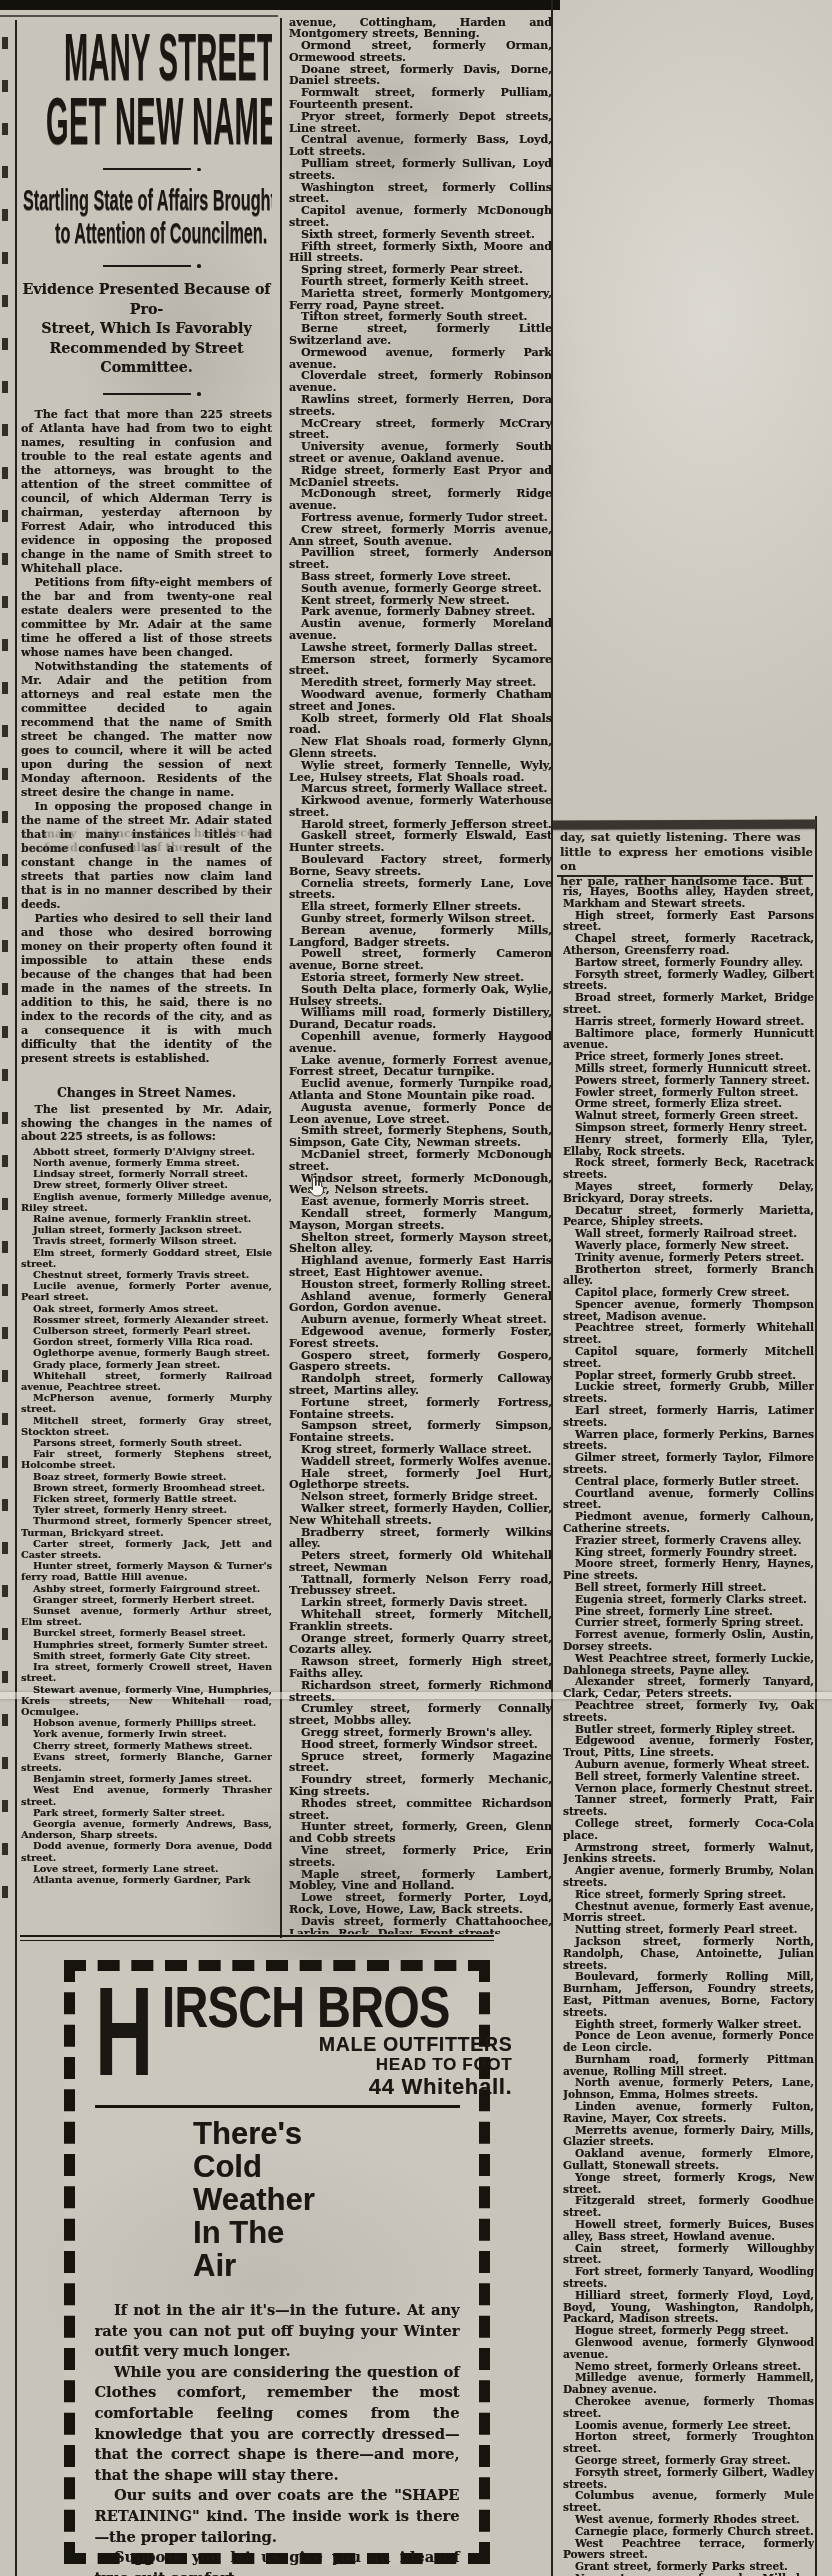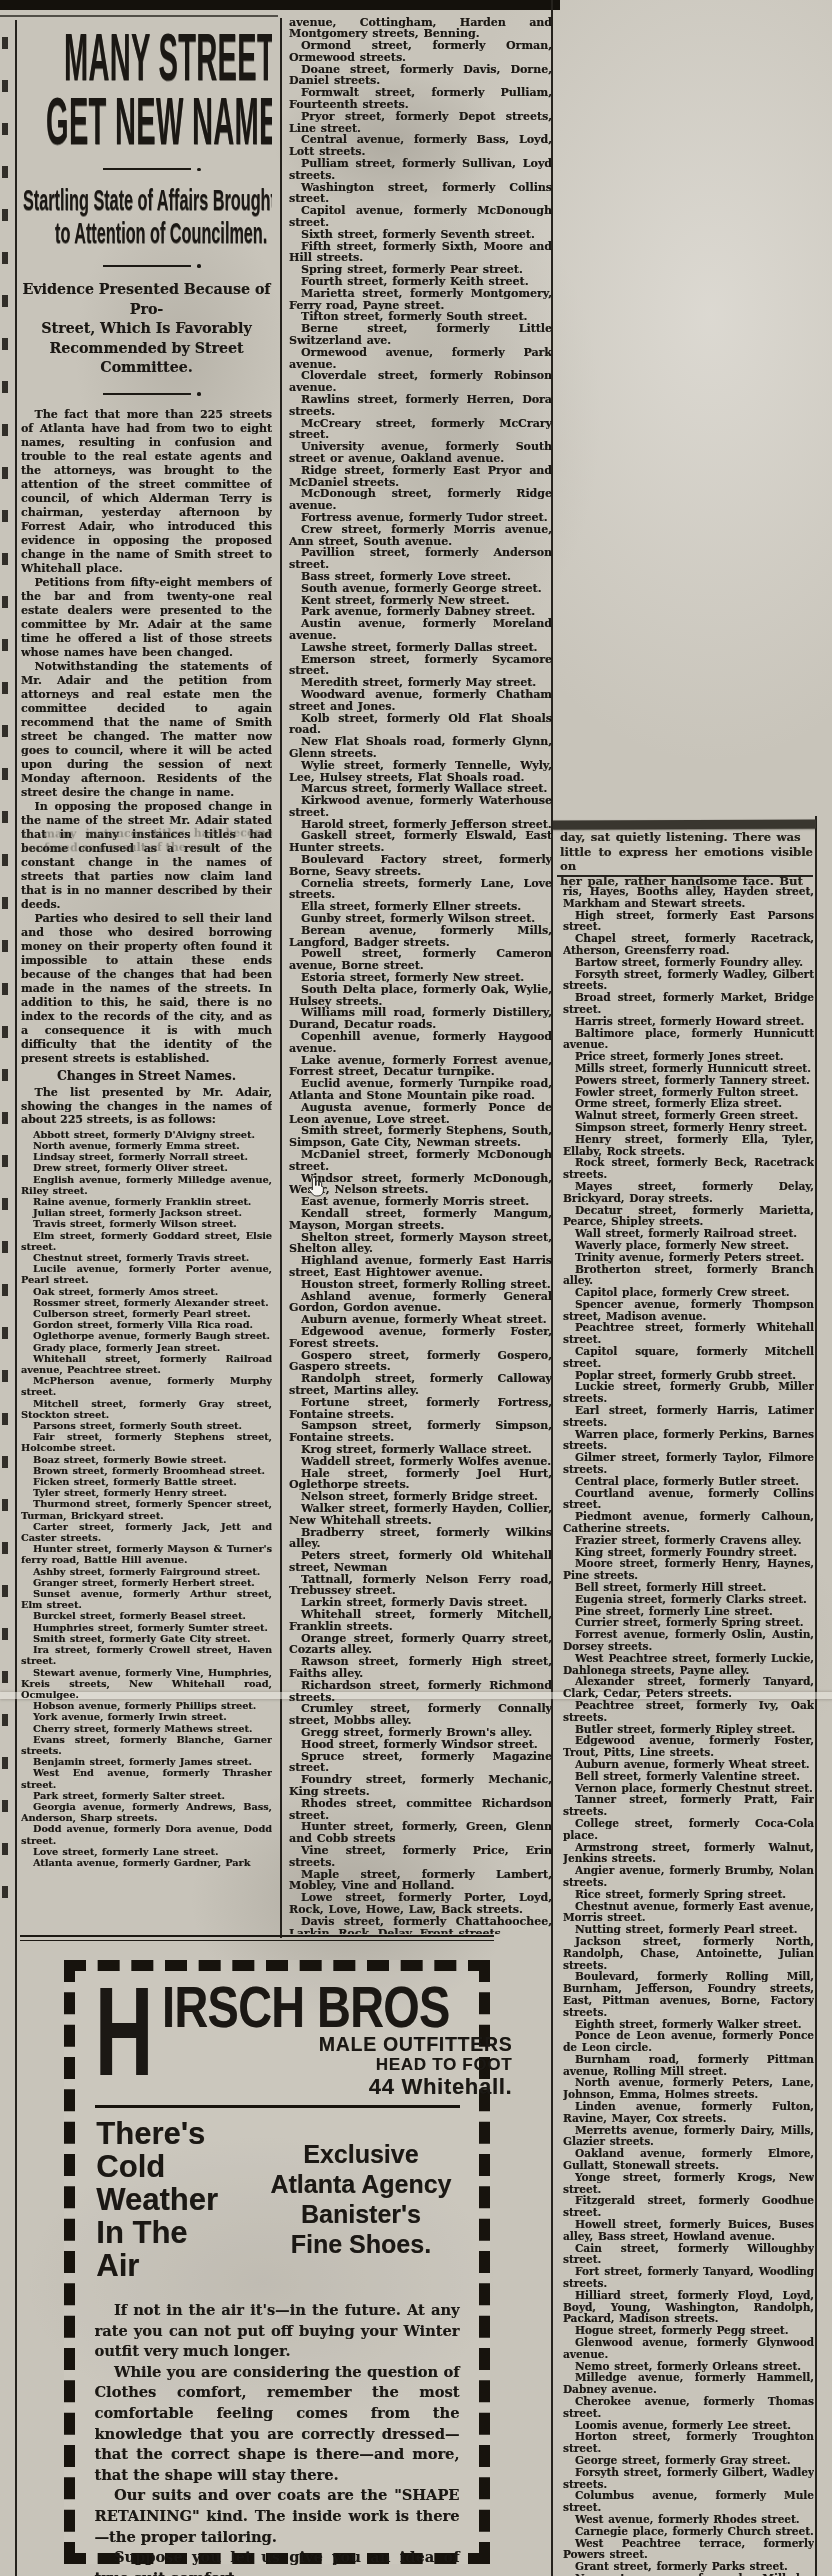--- a/index.html
+++ b/index.html
@@ -47,21 +47,21 @@
   .hl2 { margin-left:25.4px; }
   .sdiv { width:88px; height:1.9px; background:#1c1914; margin:15px auto 13.5px auto; position:relative; }
   .sdiv::after { content:""; position:absolute; right:-10.5px; top:-0.7px; width:3.7px; height:3.7px; background:#1c1914; border-radius:50%; }
   .subhead-line { font-family:"Liberation Sans","DejaVu Sans",sans-serif; font-weight:700;
     font-size:28px; line-height:33px; white-space:nowrap; transform:scale(0.58,1.05); transform-origin:0 50%; }
   .sh1 { margin-left:1.5px; }
   .sh2 { margin-left:34px; }
   .deck { text-align:center; font-weight:700; font-size:14.2px; line-height:19.5px; margin-top:1.5px; }
   .body-paras { font-size:11px; line-height:14px; font-weight:700; word-spacing:1.1px; margin-top:1px; }
   .para { text-indent:13.5px; text-align:justify; }
-  .section-heading { text-align:center; font-weight:700; font-size:12.3px; margin:2px 0 3px 0; text-indent:0; }
+  .section-heading { text-align:center; font-weight:700; font-size:12.3px; margin:19px 0 3px 0; text-indent:0; }
   .list-intro { font-size:11px; line-height:13.5px; font-weight:700; text-indent:13.5px; text-align:justify; }
   .entries { margin-top:2.2px; }
   .col1 .entries { font-size:9.7px; line-height:11.2px; font-weight:700; word-spacing:0.9px; }
   .entry { text-indent:12px; text-align:justify; }
   .lead-cont { text-indent:0; text-align:justify; }
 
   .ghost {
     position:absolute; left:22.4px; top:827px; width:251px; font-size:11px; line-height:14px;
     font-weight:700; color:rgba(70,66,58,.42); text-align:justify; transform:rotate(-0.3deg);
     filter:blur(0.2px); pointer-events:none;
@@ -188,21 +188,21 @@
   </div>
 
   <div class="ghost">in many instances titles had become confused as a result of the con-</div>
 
   <div class="col col2 ink">
     <p class="lead-cont">avenue, Cottingham, Harden and Montgomery streets, Benning.</p>
     <div>
 
     <p class="entry">Ormond street, formerly Orman, Ormewood streets.</p>
         <p class="entry">Doane street, formerly Davis, Dorne, Daniel streets.</p>
-        <p class="entry">Formwalt street, formerly Pulliam, Fourteenth streets.</p>
+        <p class="entry">Formwalt street, formerly Pulliam, Fourteenth present.</p>
         <p class="entry">Pryor street, formerly Depot streets, Line street.</p>
         <p class="entry">Central avenue, formerly Bass, Loyd, Lott streets.</p>
         <p class="entry">Pulliam street, formerly Sullivan, Loyd streets.</p>
         <p class="entry">Washington street, formerly Collins street.</p>
         <p class="entry">Capitol avenue, formerly McDonough street.</p>
         <p class="entry">Sixth street, formerly Seventh street.</p>
         <p class="entry">Fifth street, formerly Sixth, Moore and Hill streets.</p>
         <p class="entry">Spring street, formerly Pear street.</p>
         <p class="entry">Fourth street, formerly Keith street.</p>
         <p class="entry">Marietta street, formerly Montgomery, Ferry road, Payne street.</p>
@@ -407,27 +407,20 @@
     <div class="ad-rule"></div>
     <div class="ad-heads ad-sans">
       <div class="ad-head-left">
 
       <div>There's</div>
           <div>Cold</div>
           <div>Weather</div>
           <div>In The</div>
           <div>Air</div>
         </div>
-      <div class="ad-head-right">
-
-      <div>Exclusive</div>
-          <div>Atlanta Agency</div>
-          <div>Banister's</div>
-          <div>Fine Shoes.</div>
-        </div>
     </div>
     <div class="ad-body">
 
     <p>If not in the air it's—in the future.  At any rate you can not put off buying your  Winter outfit very much longer.</p>
         <p>While you are considering the question of Clothes comfort, remember the most comfortable feeling comes from the knowledge that you are correctly dressed—that the correct shape is there—and more, that the shape will stay there.</p>
         <p>Our suits and  over  coats  are the "SHAPE RETAINING" kind.  The inside work is there—the proper tailoring.</p>
         <p>Suppose you let us give you an idea of true suit comfort.</p>
       </div>
   </div>
 

